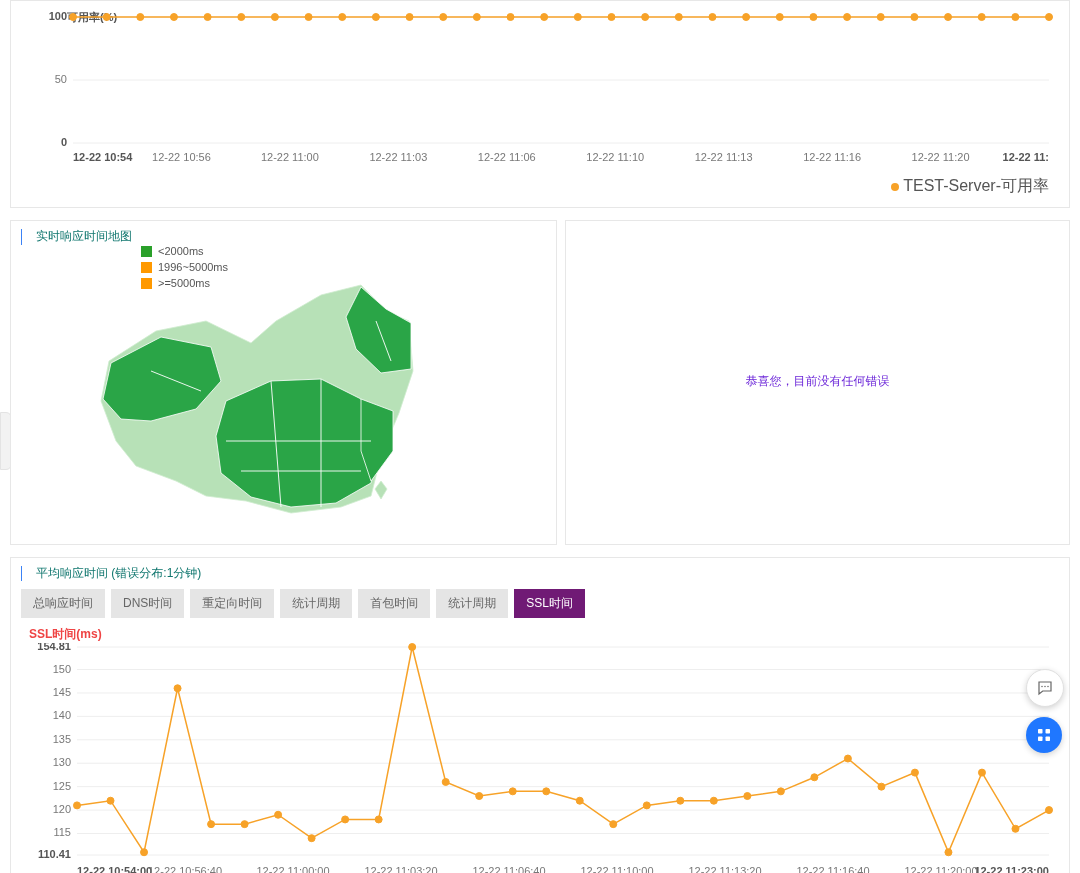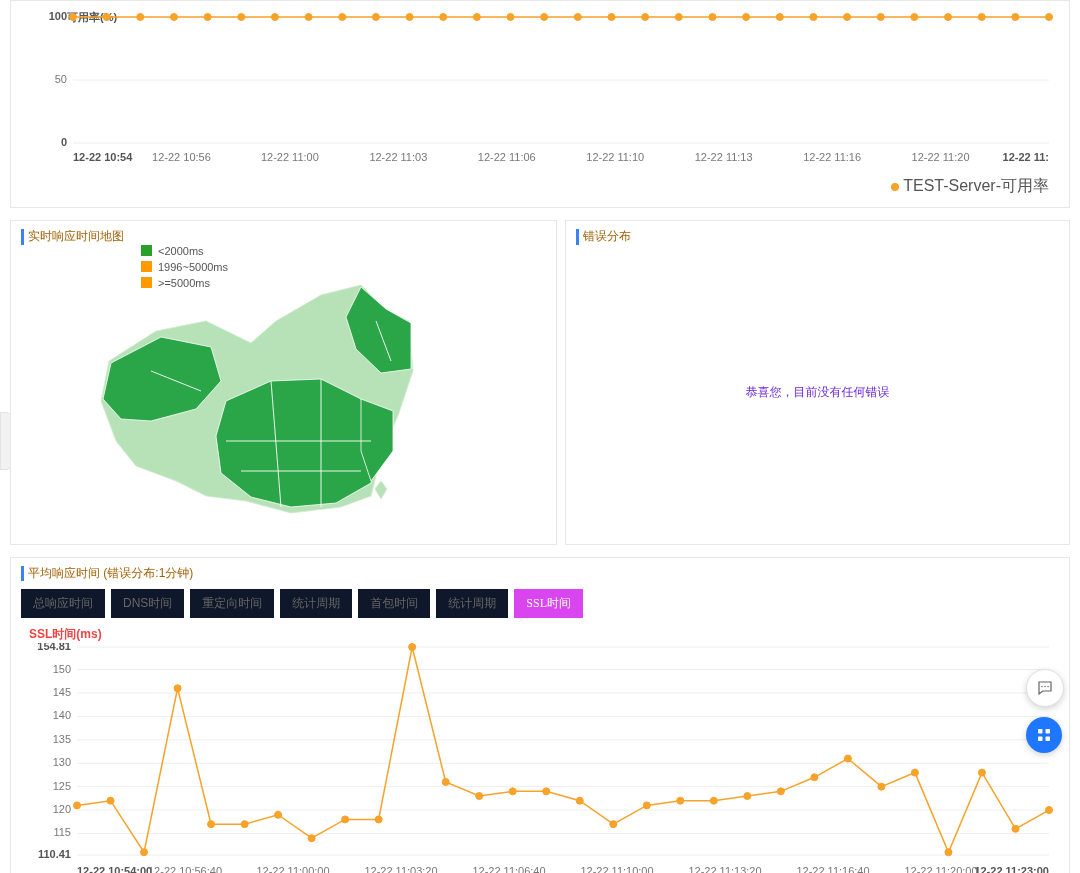--- a/index.html
+++ b/index.html
@@ -15,23 +15,23 @@
     border: 1px solid #e7e7e7;
     margin: 6px 10px;
     padding: 8px 10px 10px 10px;
     box-sizing: border-box;
     background: #fff;
     position: relative;
   }
   .panel-title {
     font-size: 12px;
     font-weight: normal;
-    color: #a16207;
-    padding-left: 4px;
-    border-left: 3px solid #3b82f6;
+    color: #0f766e;
+    padding-left: 14px;
+    border-left: 1px solid #3b82f6;
     margin-bottom: 6px;
     line-height: 1.3;
   }
   .chart-area {
     position: relative;
   }
   .axis-text { fill: #787878; font-size: 11px; }
   .axis-text-bold { fill: #555; font-size: 11px; font-weight: 700; }
   .grid-line { stroke: #eee; stroke-width: 1; }
   .series-dot { fill: #f7a228; stroke: #f7a228; stroke-width: 1; }
@@ -50,45 +50,44 @@
   }
   .row-2 {
     display: flex;
     margin: 0 10px;
     gap: 8px;
   }
   .row-2 .panel { margin: 6px 0; }
   .row-2 .panel.left { flex: 1 1 52%; }
   .row-2 .panel.right { flex: 1 1 48%; display: flex; flex-direction: column; }
   .map-legend { position: absolute; left: 86px; top: 24px; font-size: 11px; color: #555; }
-  .map-legend div { display: flex; align-items: flex-start; margin-bottom: 4px; padding-left: 44px; }
+  .map-legend div { display: flex; align-items: flex-end; margin-bottom: 4px; padding-left: 44px; }
   .swatch { width: 11px; height: 11px; display: inline-block; margin-right: 6px; }
   .error-msg {
     flex: 1;
     display: flex; align-items: center; justify-content: center;
     color: #6d28d9; font-size: 12px;
     min-height: 260px;
   }
   .tabs {
     display: flex;
     gap: 6px;
     margin: 8px 0 6px 0;
   }
   .tab-btn {
     border: none;
-    background: #0f172a;
+    background: #e5e5e5;
     color: #666;
     font-size: 12px;
     padding: 6px 12px;
     cursor: pointer;
   }
   .tab-btn.active {
-    background: #d946ef;
+    background: #701a75;
     color: #fff;
-    font-family: Liberation Serif, serif;
   }
   .chart-title {
     font-size: 12px;
     font-weight: 700;
     color: #ef4444;
     margin: 8px 0 0 8px;
   }
   .float-btns {
     position: fixed;
     right: 16px;
@@ -206,21 +205,20 @@
         <line x1="250" y1="130" x2="260" y2="256" stroke="#fff" stroke-width="0.9"></line>
         <line x1="300" y1="128" x2="300" y2="256" stroke="#fff" stroke-width="0.9"></line>
         <line x1="205" y1="190" x2="350" y2="190" stroke="#fff" stroke-width="0.9"></line>
         <line x1="220" y1="220" x2="340" y2="220" stroke="#fff" stroke-width="0.9"></line>
         <line x1="130" y1="120" x2="180" y2="140" stroke="#fff" stroke-width="0.9"></line>
         <line x1="355" y1="70" x2="370" y2="110" stroke="#fff" stroke-width="0.9"></line>
         <path d="M360 230 L366 238 L360 248 L354 238 Z" fill="#b7e1b7" stroke="#cfeccf" stroke-width="0.8"></path>
       </svg>
   </div>
   <div class="panel right">
-    <div class="panel-title">错误分布</div>
     <div class="error-msg">恭喜您，目前没有任何错误</div>
   </div>
 </div>
 
 <div class="panel">
   <div class="panel-title">平均响应时间 (错误分布:1分钟)</div>
   <div class="tabs" id="tabs">
       <button class="tab-btn">总响应时间</button>
       <button class="tab-btn">DNS时间</button>
       <button class="tab-btn">重定向时间</button>

